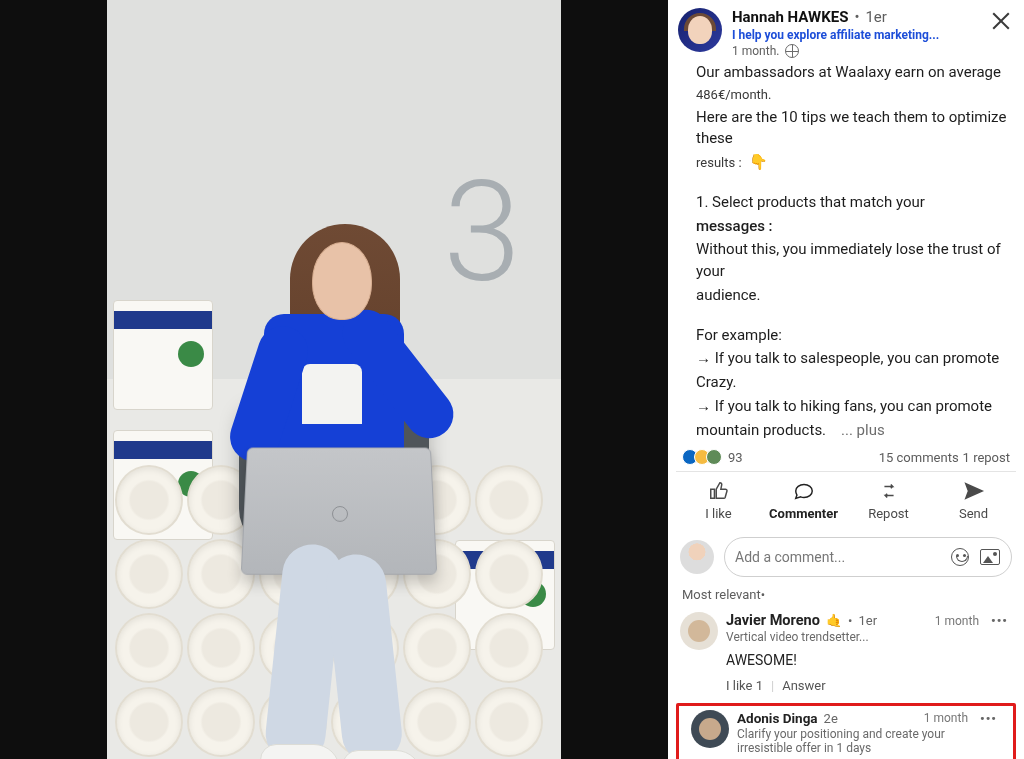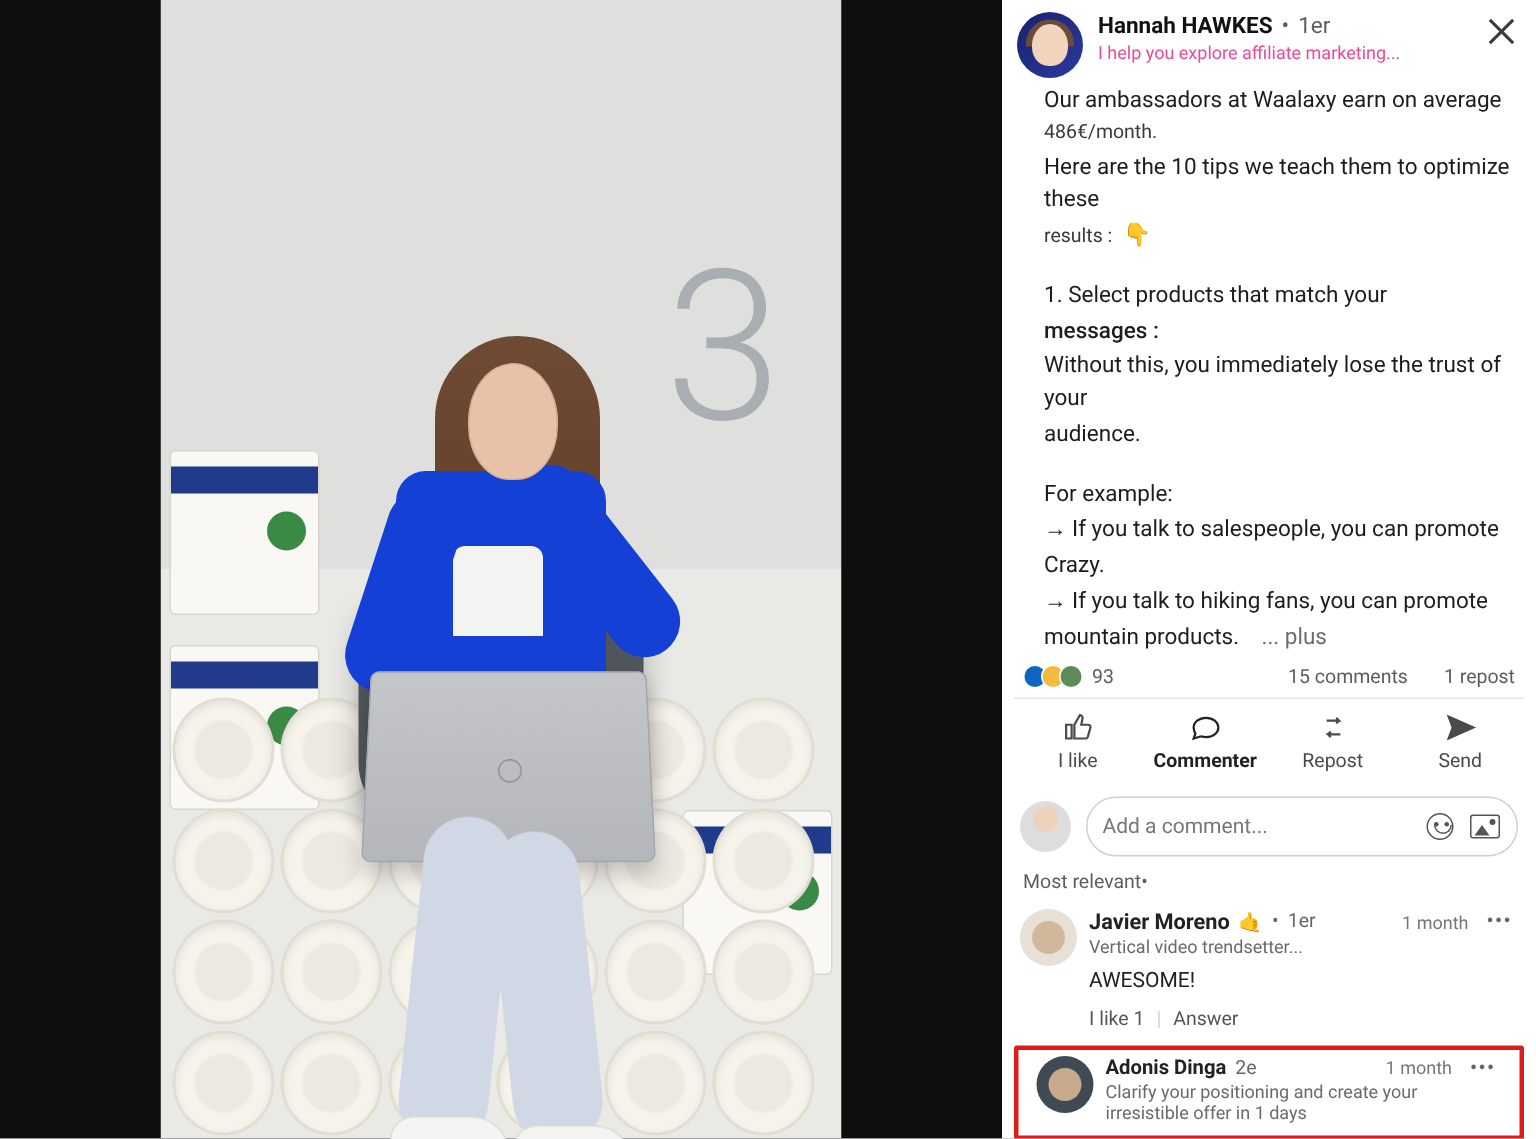--- a/index.html
+++ b/index.html
@@ -35,21 +35,21 @@
 
   .right-pane { flex:1; height:759px; background:#fff; display:flex; flex-direction:column; position:relative; }
   .header { display:flex; padding:8px 10px 2px 10px; gap:10px; }
   .avatar { width:44px; height:44px; border-radius:50%; background:linear-gradient(135deg,#16216e,#2d3a9e); position:relative; flex:0 0 44px; }
   .avatar .face { position:absolute; top:8px; left:10px; width:24px; height:28px; border-radius:50% 50% 45% 45%; background:#f2d3bc; }
   .avatar .hair2 { position:absolute; top:5px; left:6px; width:32px; height:18px; border-radius:16px 16px 0 0; background:#6c4a36; }
   .hdr-main { flex:1; }
   .name-row { display:flex; align-items:center; gap:6px; font-size:15px; }
   .name-row .name { font-weight:700; color:#111; }
   .name-row .deg { color:#5e5e5e; font-weight:400; }
-  .tagline { font-size:12px; color:#ec4899; margin-top:2px; }
+  .tagline { font-size:12px; color:#1d4ed8; margin-top:2px;font-weight:bold; }
   .time-row { display:flex; align-items:center; gap:6px; font-size:12px; color:#5e5e5e; margin-top:2px; }
   .globe { width:14px; height:14px; border:1.5px solid #6b6b6b; border-radius:50%; position:relative; display:inline-block; }
   .globe:before { content:""; position:absolute; top:0; bottom:0; left:50%; width:1px; background:#6b6b6b; }
   .globe:after { content:""; position:absolute; left:0; right:0; top:50%; height:1px; background:#6b6b6b; }
   .close-x { width:26px; height:26px; position:relative; cursor:pointer; }
   .close-x:before,.close-x:after { content:""; position:absolute; top:12px; left:2px; width:22px; height:2px; background:#3a3a3a; }
   .close-x:before { transform:rotate(45deg); }
   .close-x:after { transform:rotate(-45deg); }
 
   .post-body { padding:2px 14px 0 28px; font-size:15px; color:#1d1d1d; line-height:1.45; }
@@ -58,21 +58,21 @@
   .post-body .emoji { font-size:15px; }
   .post-body .gap { height:16px; }
   .post-body .more { color:#6d6d6d; }
 
   .social-row { display:flex; align-items:flex-end; gap:6px; padding:6px 14px 4px 14px; font-size:13px; color:#5c5c5c; }
   .react-icons { display:flex; }
   .ri { width:16px; height:16px; border-radius:50%; border:1.5px solid #fff; margin-left:-4px; }
   .ri.a { background:#0a66c2; margin-left:0; }
   .ri.b { background:#f5bb41; }
   .ri.c { background:#5f8b58; }
-  .social-right { margin-left:auto; display:flex; gap:24px; }
+  .social-right { margin-left:auto; display:flex; gap:4px; }
 
   .action-bar { display:flex; border-top:1px solid #e4e4e4; margin:2px 8px 0 8px; }
   .act { flex:1; display:flex; flex-direction:column; align-items:center; justify-content:center; gap:4px; padding:8px 0 8px 0; color:#4a4a4a; font-size:13px; cursor:pointer; }
   .act.bold { font-weight:700; color:#222; }
   .act svg { width:22px; height:22px; stroke:#4a4a4a; fill:none; stroke-width:1.6; }
   .act.bold svg { stroke:#222; }
 
   .comment-box { display:flex; align-items:center; gap:10px; margin:8px 12px 10px 12px; }
   .comment-box .mini-av { width:34px; height:34px; border-radius:50%; background:#eee; background:radial-gradient(circle at 50% 35%, #f0d2bb 0 30%, #ddd 31% 100%); flex:0 0 34px; }
   .comment-box .input { flex:1; height:40px; border:1px solid #cfcfcf; border-radius:20px; display:flex; align-items:center; padding:0 10px; color:#777; font-size:14px; position:relative; }
@@ -177,20 +177,24 @@
           <div class="hair2"></div>
           <div class="face"></div>
         </div>
       <div class="hdr-main">
         <div class="name-row">
           <span class="name">Hannah HAWKES</span>
           <span class="deg">•</span>
           <span class="deg">1er</span>
         </div>
         <div class="tagline">I help you explore affiliate marketing...</div>
+        <div class="time-row">
+          <span>1 month.</span>
+          <span class="globe"></span>
+        </div>
       </div>
       <div class="close-x"></div>
     </div>
 
     <div class="post-body">
       <div class="line">Our ambassadors at Waalaxy earn on average</div>
       <div class="line small">486€/month.</div>
       <div class="line">Here are the 10 tips we teach them to optimize these</div>
       <div class="line"><span class="small">results :</span>&nbsp;&nbsp;<span class="emoji">👇</span></div>
       <div class="gap"></div>

